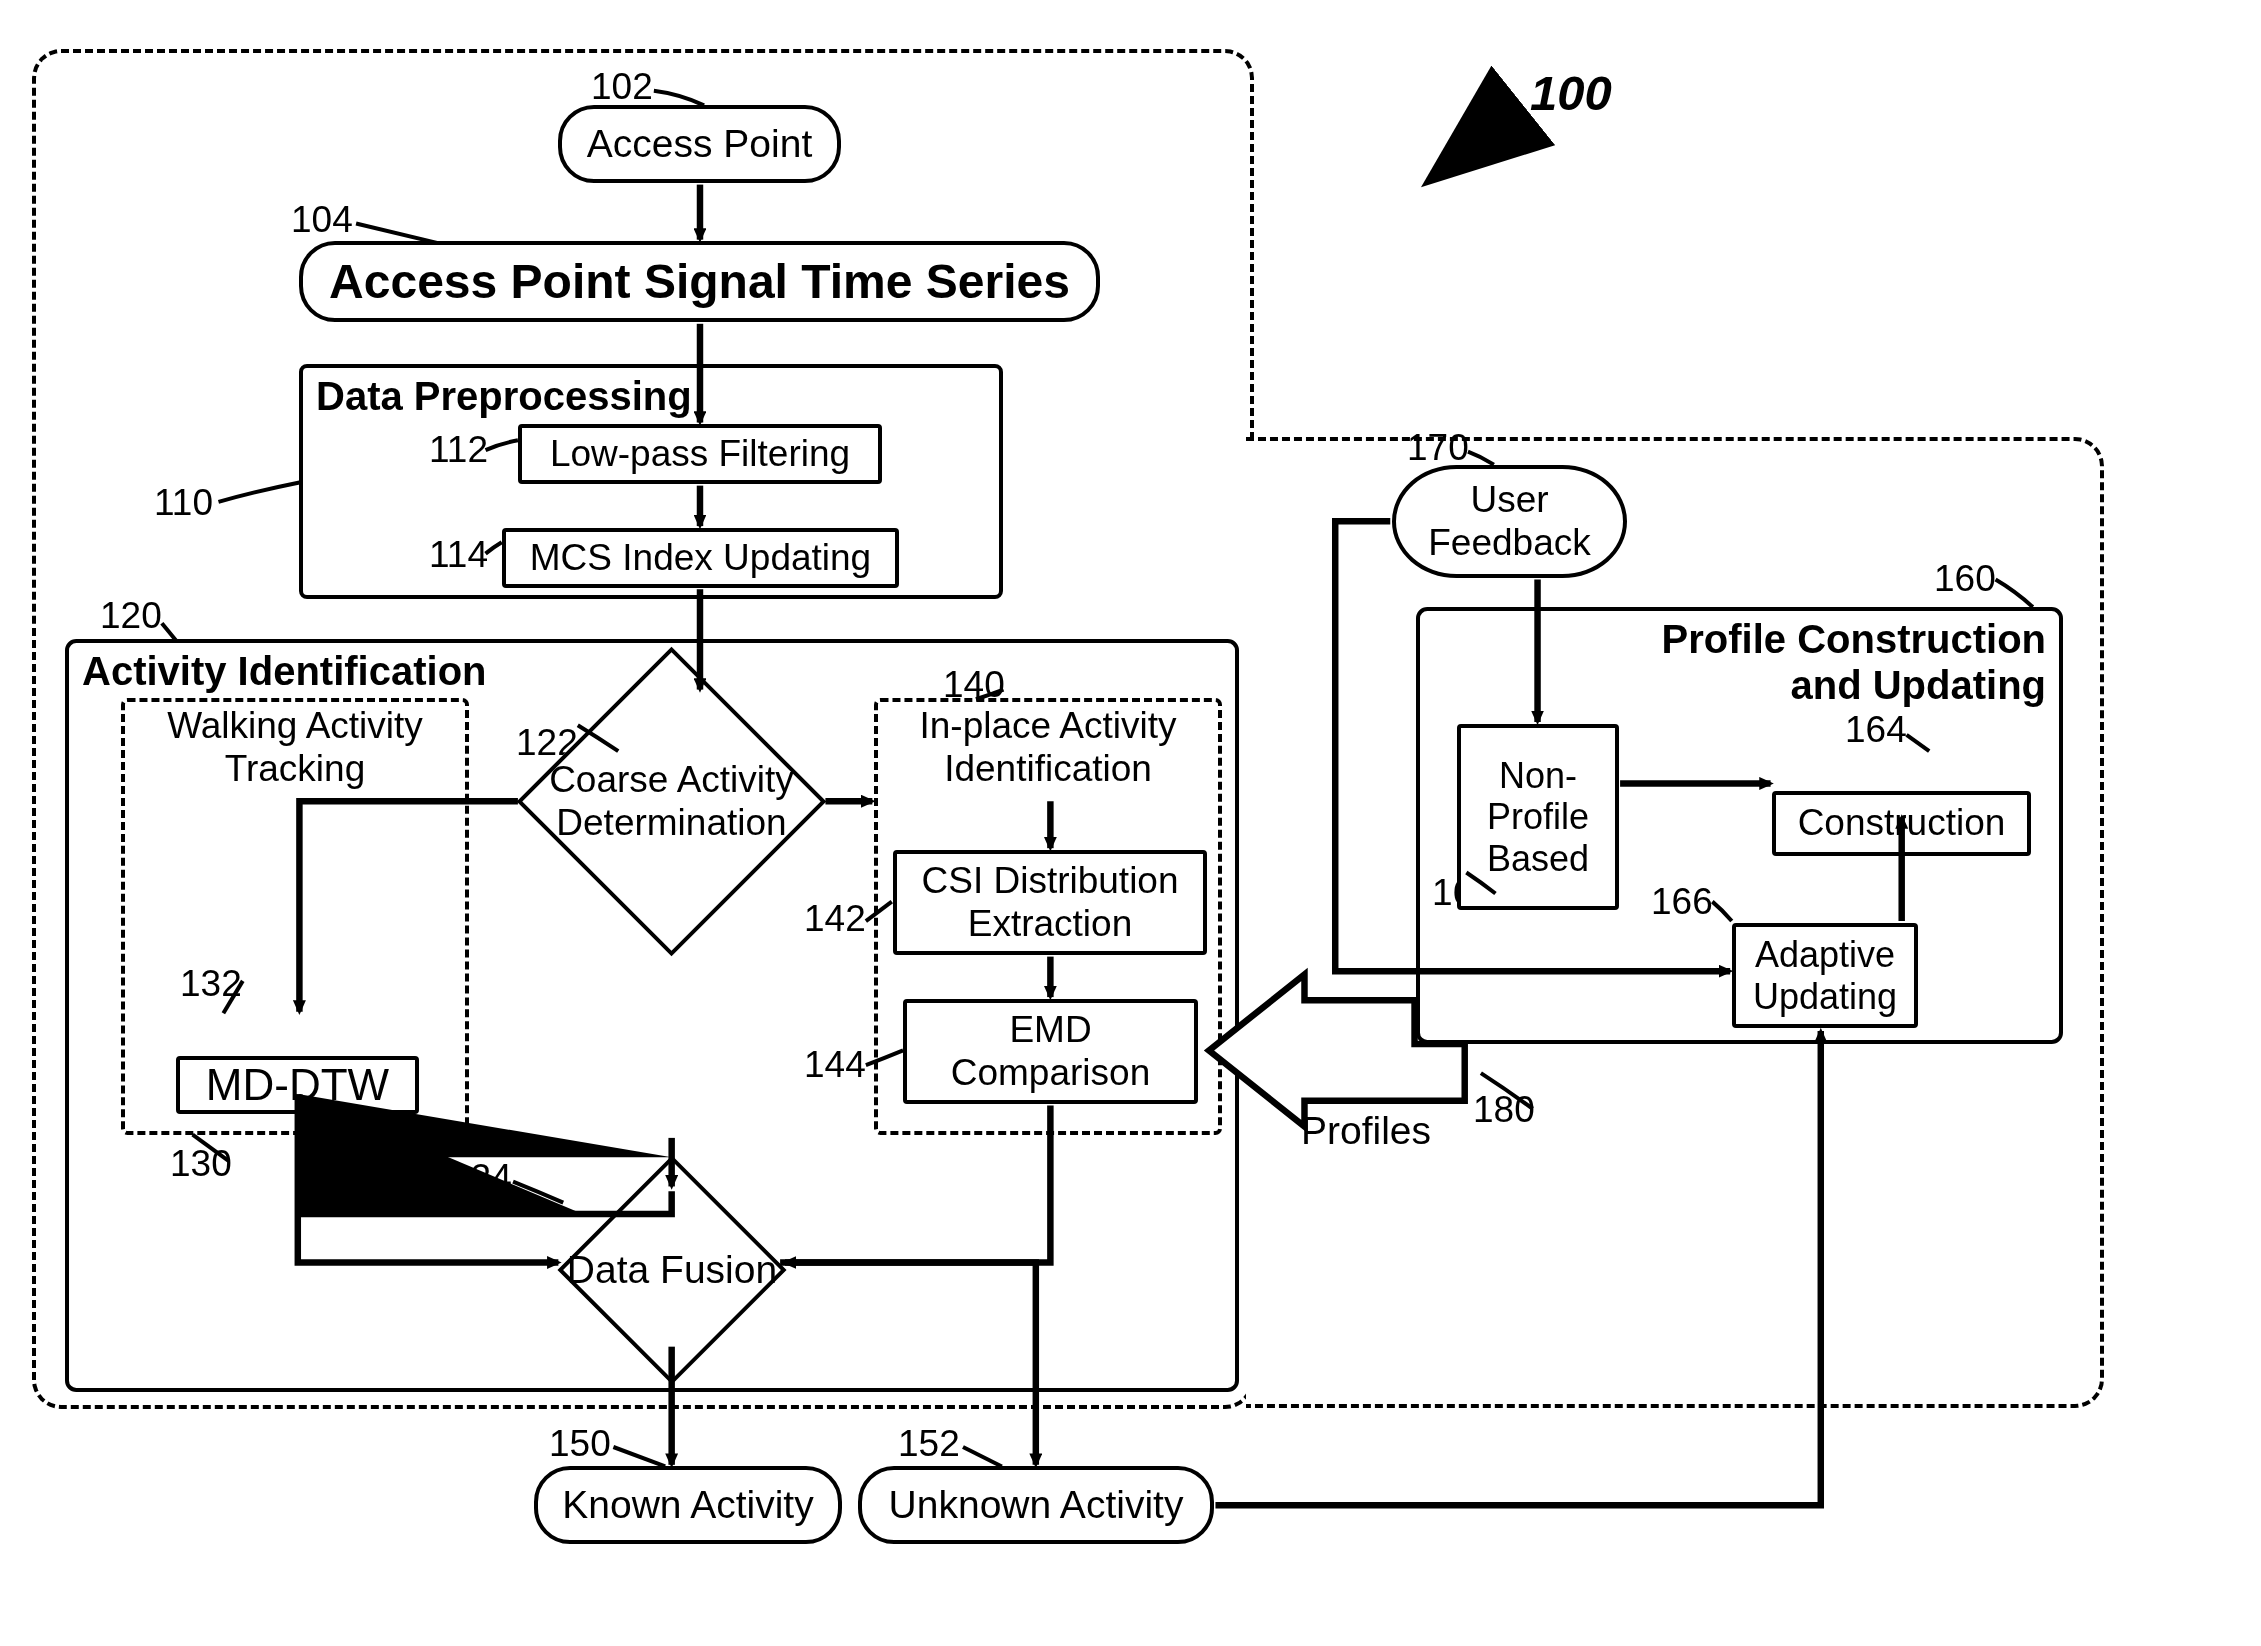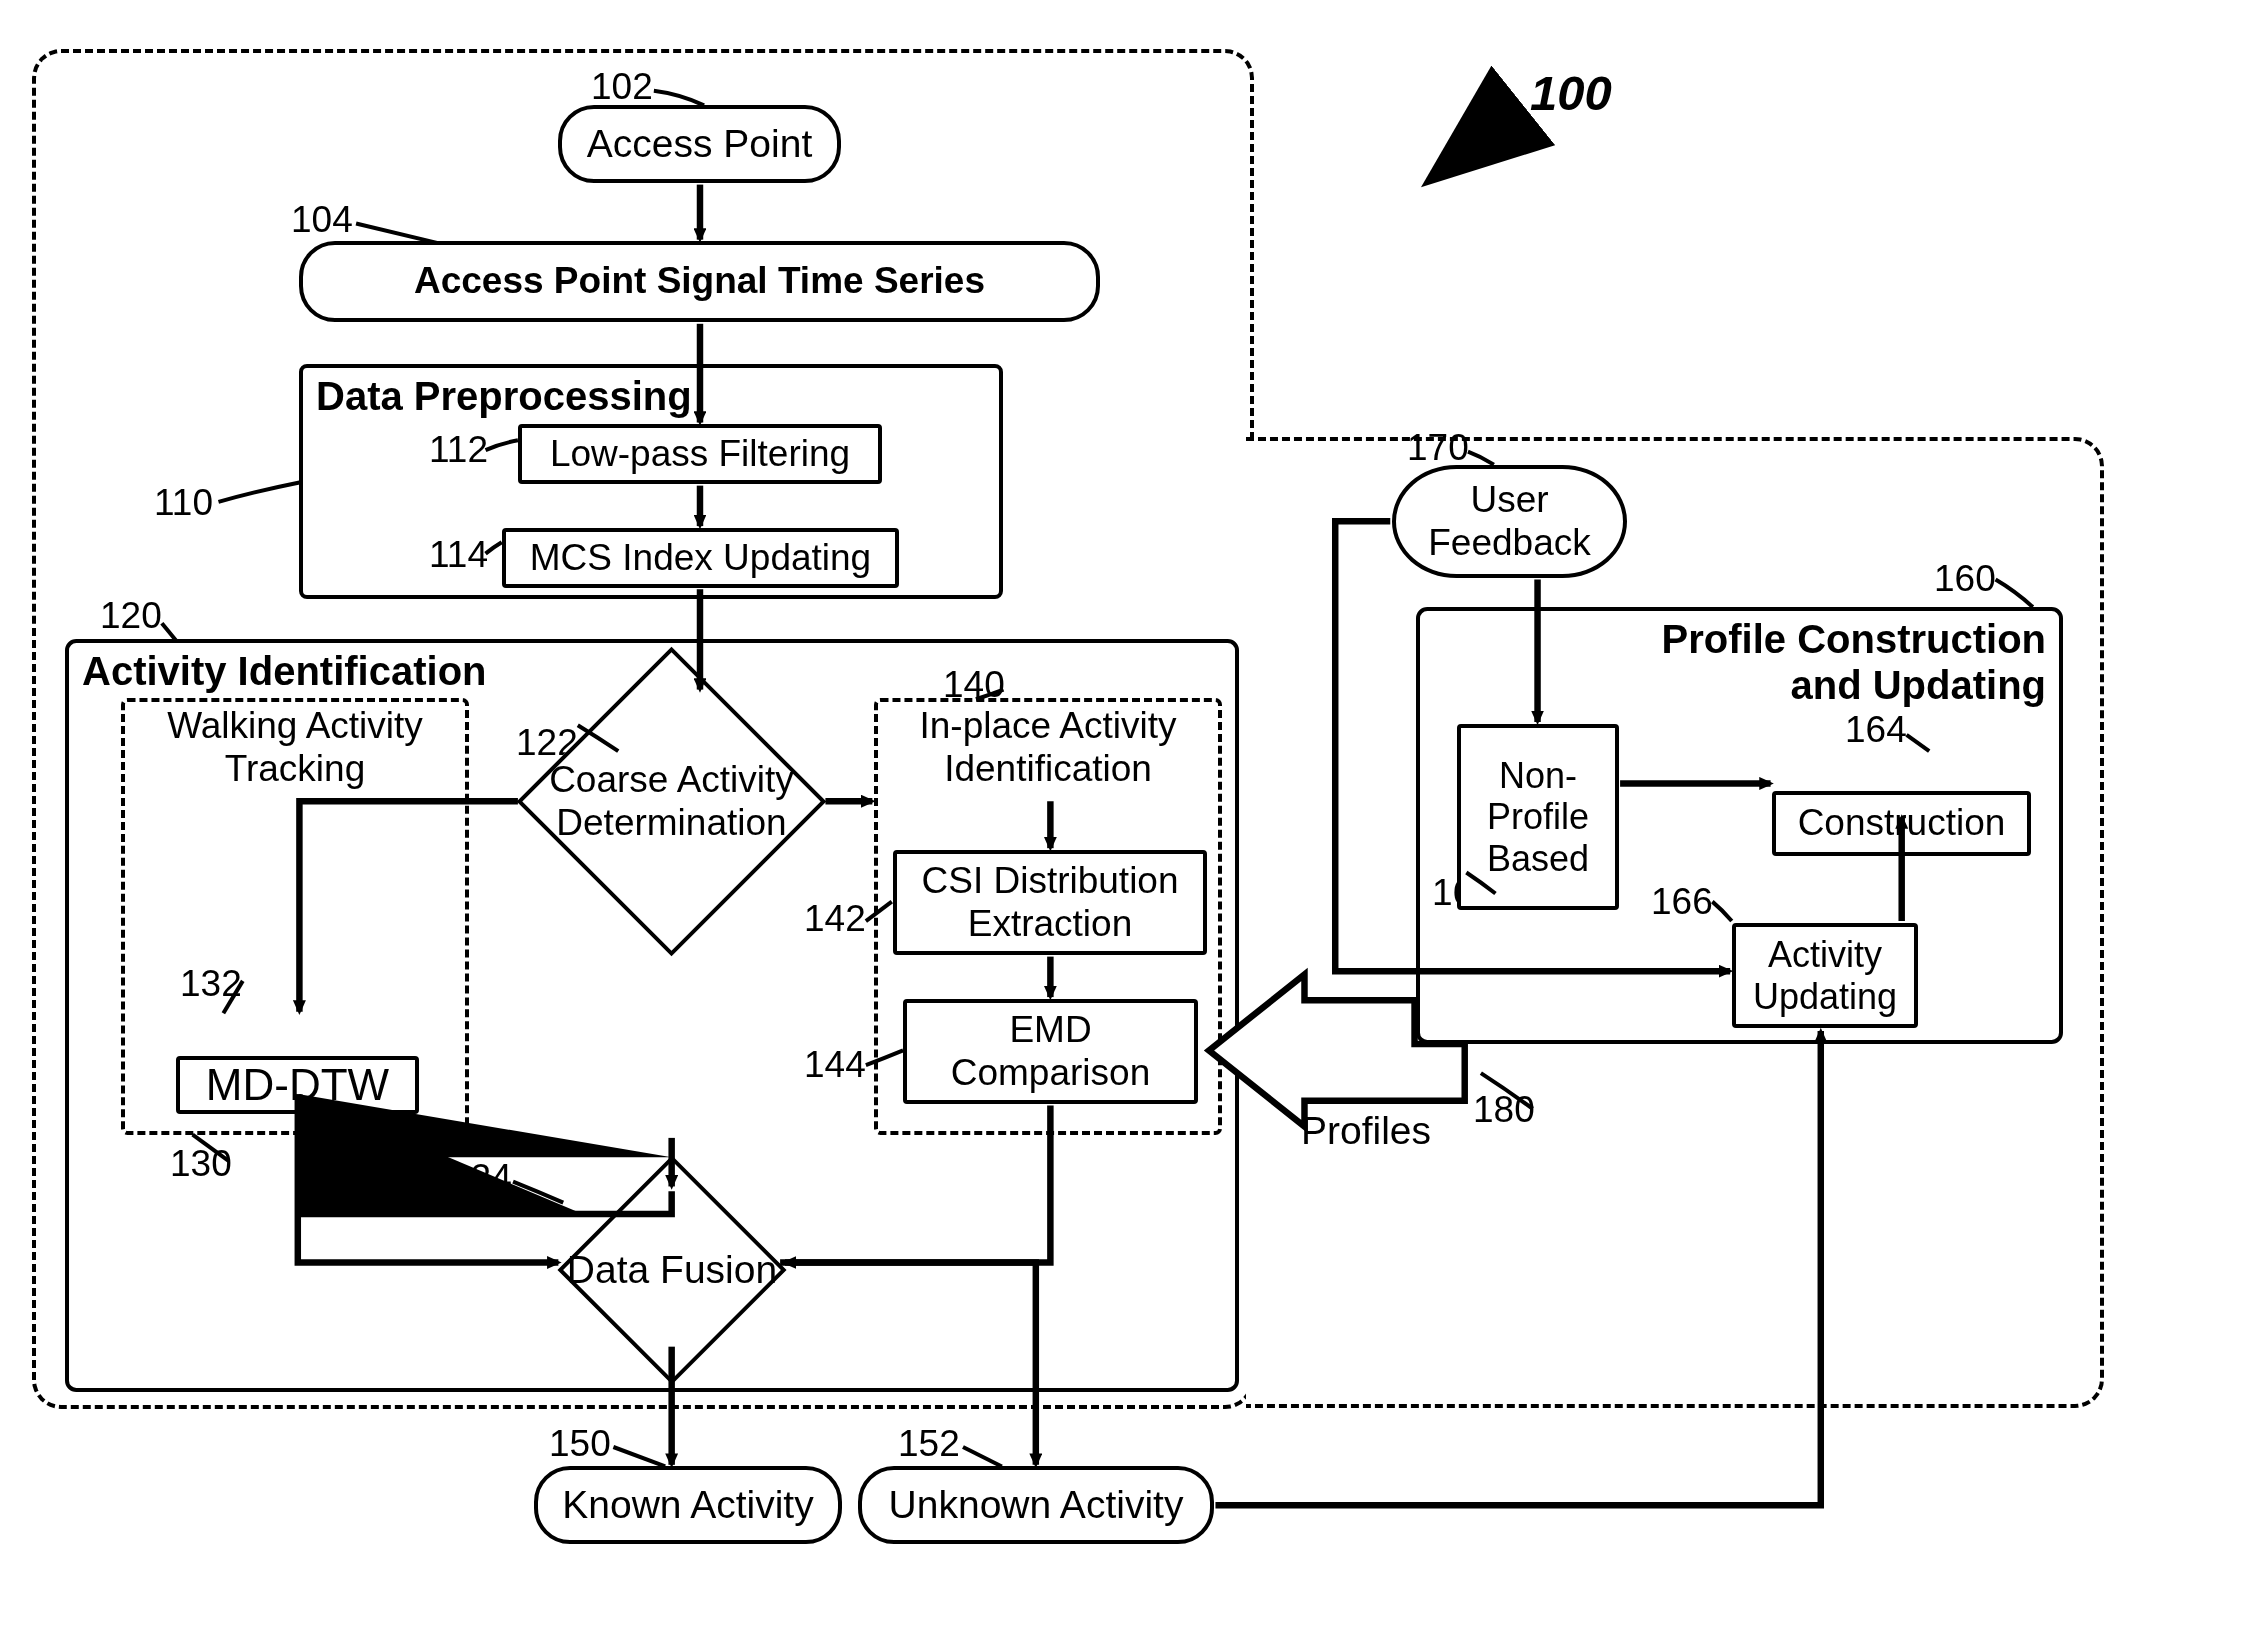--- a/index.html
+++ b/index.html
@@ -84,21 +84,21 @@
   <path d="M1870 120 Q1820 180 1770 220" stroke="#000" stroke-width="9" fill="none" marker-end="url(#ah)"></path>
 </svg>
 
 <div class="label" style="left:591px; top:66px; font-size:37px;">102</div>
 
 <div class="node rounded" style="left:558px; top:105px; width:283px; height:78px; font-size:39px;">
   <span>Access Point</span>
 </div>
 
 <div class="label" style="left:291px; top:199px; font-size:37px;">104</div>
-<div class="node rounded" style="left:299px; top:241px; width:801px; height:81px; font-size:37px; font-weight:700;">
+<div class="node rounded" style="left:299px; top:241px; width:801px; height:81px; font-size:48px; font-weight:700;">
   <span>Access Point Signal Time Series</span>
 </div>
 
 <div class="label" style="left:154px; top:482px; font-size:37px;">110</div>
 <div class="node rect" style="left:299px; top:364px; width:704px; height:235px; border-radius:8px;">
   <div class="title-tl" style="font-size:40px;">Data Preprocessing</div>
 </div>
 <div class="label" style="left:429px; top:429px; font-size:37px;">112</div>
 <div class="node rect" style="left:518px; top:424px; width:364px; height:60px; font-size:37px;">
   <span>Low-pass Filtering</span>
@@ -184,21 +184,21 @@
 Based</span>
 </div>
 
 <div class="label" style="left:1845px; top:709px; font-size:37px;">164</div>
 <div class="node rect" style="left:1772px; top:791px; width:259px; height:65px; font-size:37px;">
   <span>Construction</span>
 </div>
 
 <div class="label" style="left:1651px; top:881px; font-size:37px;">166</div>
 <div class="node rect" style="left:1732px; top:923px; width:186px; height:105px; font-size:36px; white-space:pre;">
-  <span>Activity
+  <span>Adaptive
 Updating</span>
 </div>
 
 <div class="label" style="left:1473px; top:1089px; font-size:37px;">180</div>
 <div class="label" style="left:1301px; top:1109px; font-size:39px;">Profiles</div>
 
 <svg class="arrows" viewBox="0 0 2794 2035" width="2261" height="1647">
   <defs>
     <marker id="arrow" markerWidth="18" markerHeight="16" refX="14" refY="8" orient="auto" markerUnits="userSpaceOnUse">
       <path d="M0,0 L18,8 L0,16 Z" fill="#000"></path>

